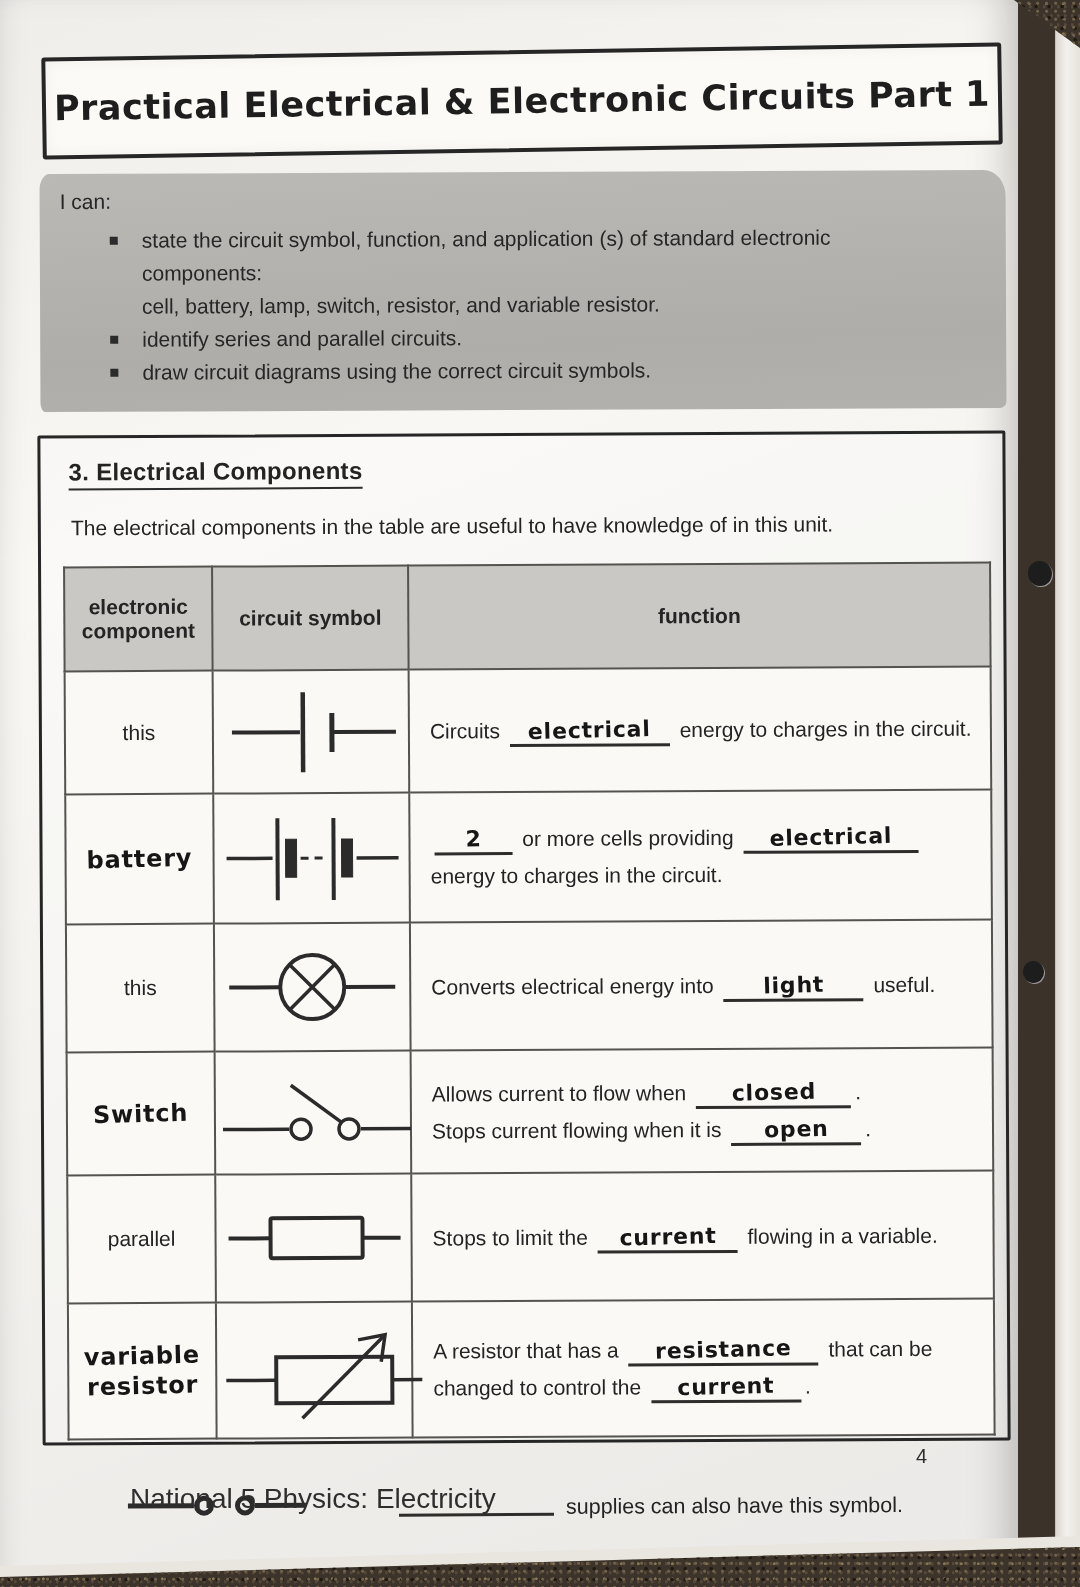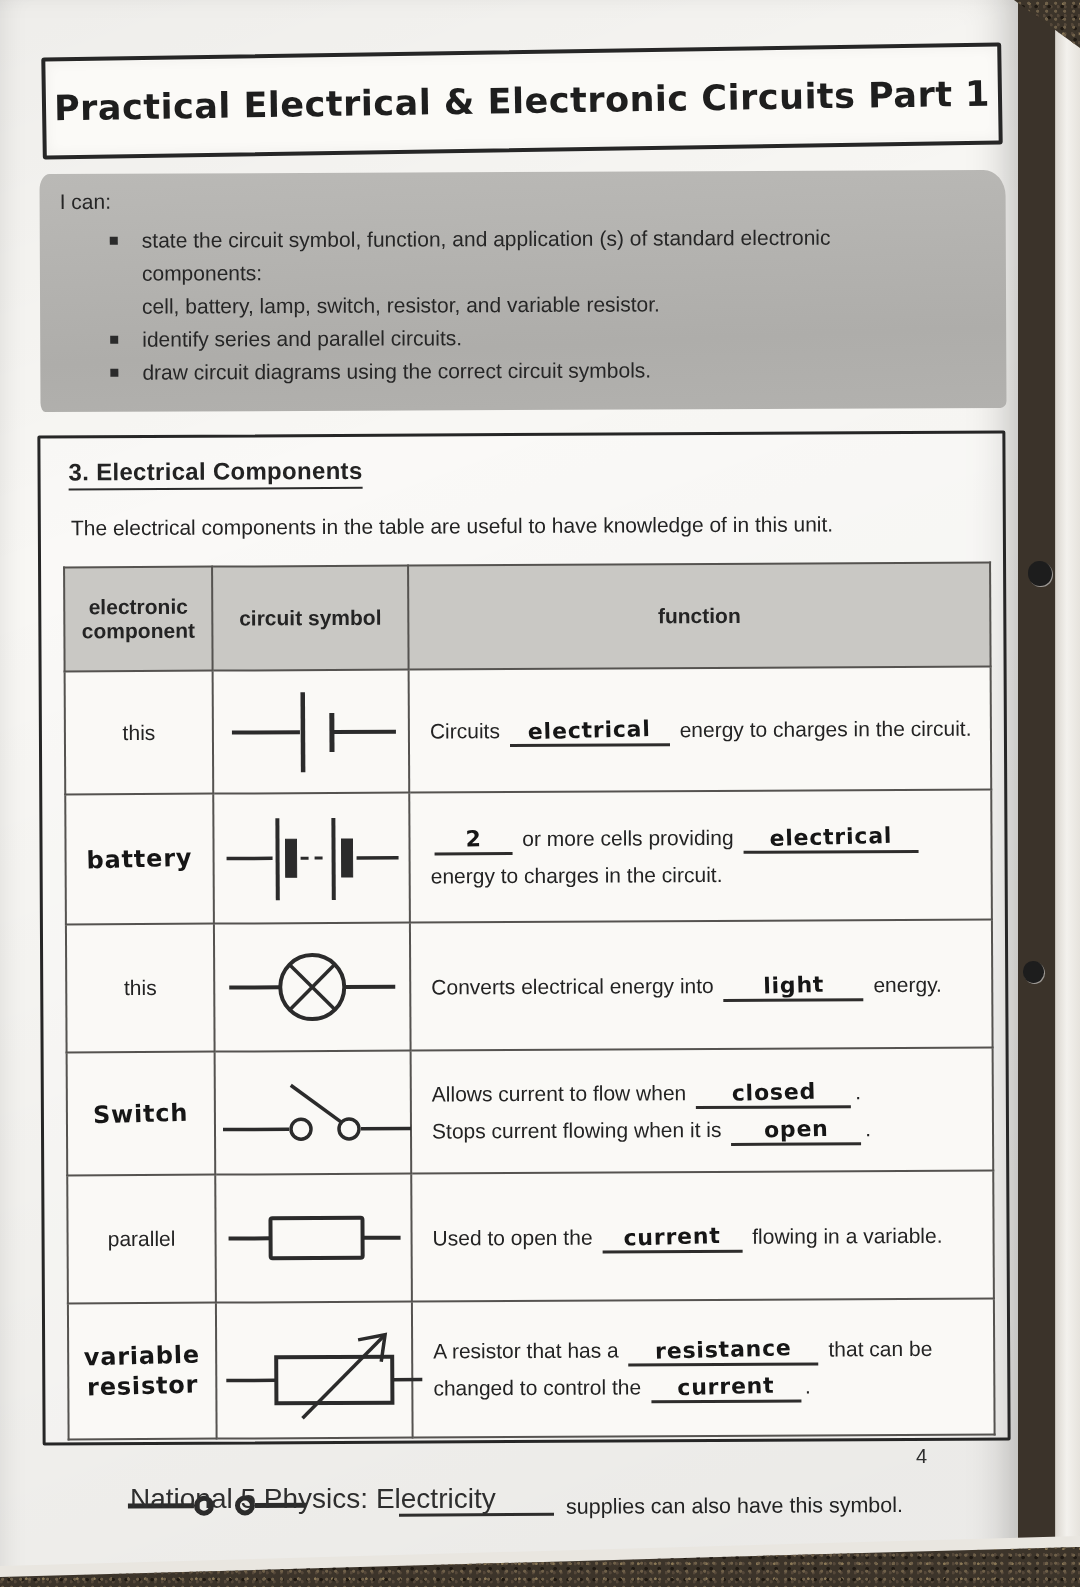--- a/index.html
+++ b/index.html
@@ -238,21 +238,21 @@
                 <line x1="12" y1="44" x2="62" y2="44" stroke-width="4"></line>
                 <circle cx="95" cy="44" r="32" fill="none" stroke-width="4"></circle>
                 <line x1="73" y1="22" x2="117" y2="66" stroke-width="3.5"></line>
                 <line x1="117" y1="22" x2="73" y2="66" stroke-width="3.5"></line>
                 <line x1="127" y1="44" x2="178" y2="44" stroke-width="4"></line>
               </svg>
             </td>
             <td class="fn">
               <span>Converts electrical energy into</span>
               <span class="blank w140"><span class="hand">light</span></span>
-              <span>energy.</span>
+              <span>useful.</span>
             </td>
           </tr>
 
           <tr class="r-switch">
             <td class="comp"><span class="hand">Switch</span></td>
             <td class="sym">
               <svg class="csym" width="200" height="84" viewBox="0 0 200 84">
                 <line x1="6" y1="58" x2="72" y2="58" stroke-width="3.5"></line>
                 <circle cx="84" cy="58" r="10" fill="none" stroke-width="3.5"></circle>
                 <circle cx="132" cy="58" r="10" fill="none" stroke-width="3.5"></circle>
@@ -275,21 +275,21 @@
           <tr class="r-resistor">
             <td class="comp">parallel</td>
             <td class="sym">
               <svg class="csym" width="190" height="80" viewBox="0 0 190 80">
                 <line x1="10" y1="40" x2="52" y2="40" stroke-width="4"></line>
                 <rect x="52" y="20" width="92" height="40" fill="none" stroke-width="4" rx="2"></rect>
                 <line x1="144" y1="40" x2="182" y2="40" stroke-width="4"></line>
               </svg>
             </td>
             <td class="fn">
-              <span>Used to open the</span>
+              <span>Stops to limit the</span>
               <span class="blank w140"><span class="hand">current</span></span>
               <span>flowing in a variable.</span>
             </td>
           </tr>
 
           <tr class="r-varres">
             <td class="comp"><span class="hand">variable resistor</span></td>
             <td class="sym">
               <svg class="csym" width="210" height="108" viewBox="0 0 210 108">
                 <line x1="8" y1="64" x2="58" y2="64" stroke-width="3.5"></line>

